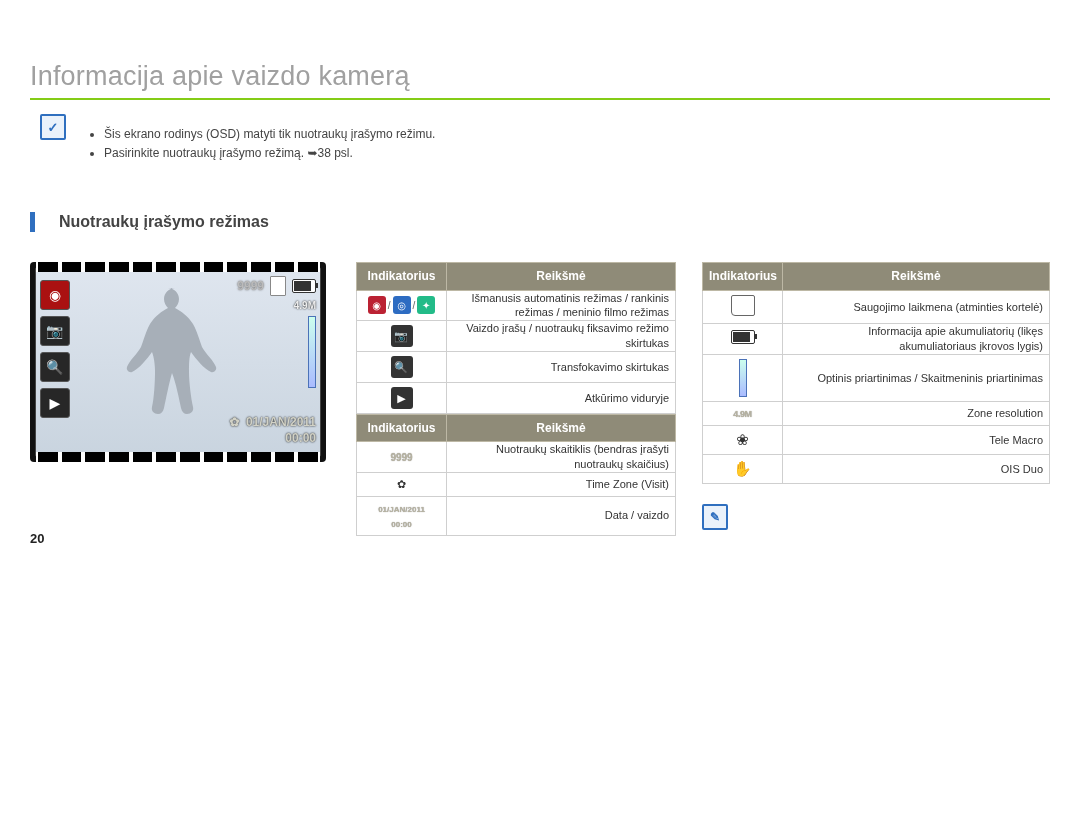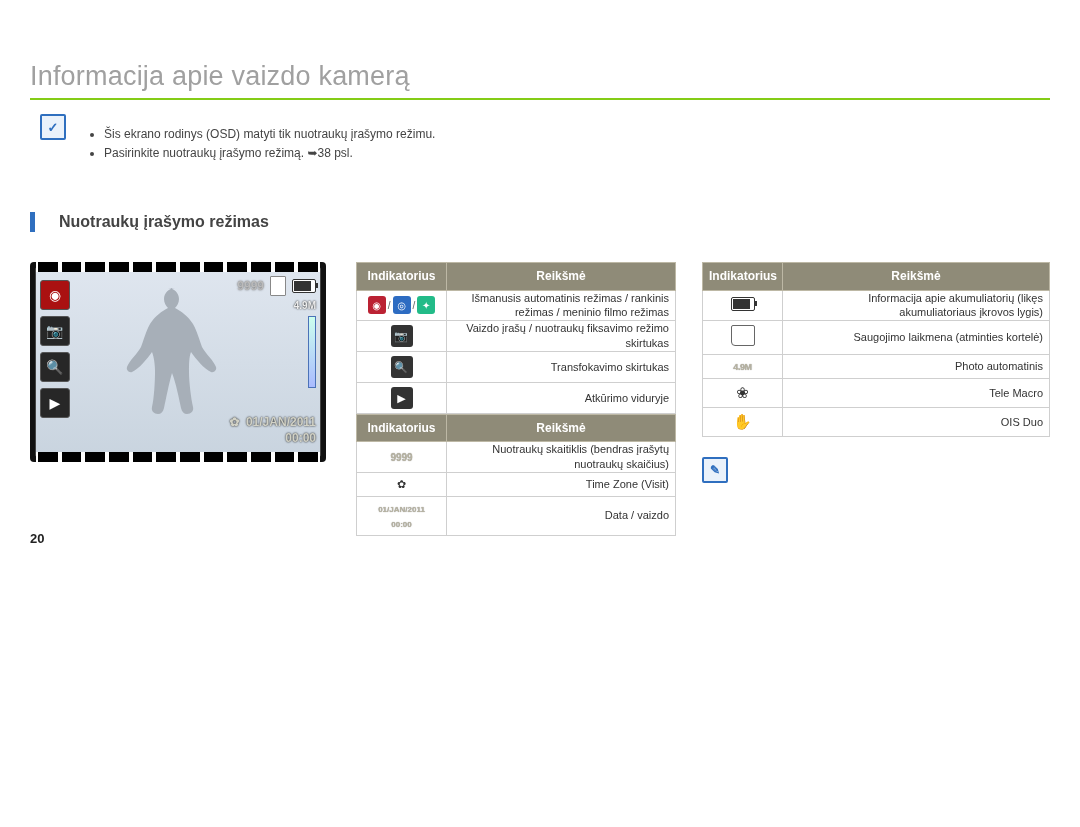--- a/index.html
+++ b/index.html
@@ -174,21 +174,21 @@
             <col style="width:90px">
             <col>
           </colgroup>
         <tbody>
             <tr>
               <th>Indikatorius</th>
               <th>Reikšmė</th>
             </tr>
         <tr>
           <td class="ico"><span class="ico-text">9999</span></td>
-          <td>Nuotraukų skaitiklis (bendras įrašytų nuotraukų skaičius)</td>
+          <td>Nuotraukų skaitiklis (bendras įrašyti nuotraukų skaičius)</td>
         </tr>
         <tr>
           <td class="ico"><span>✿</span></td>
           <td>Time Zone (Visit)</td>
         </tr>
         <tr>
           <td class="ico"><span class="ico-text" style="font-size:8px">01/JAN/2011</span><br><span class="ico-text" style="font-size:8px">00:00</span></td>
           <td>Data / vaizdo</td>
         </tr>
       </tbody>
@@ -200,30 +200,34 @@
         <colgroup>
             <col style="width:80px">
             <col>
           </colgroup>
         <tbody>
             <tr>
               <th>Indikatorius</th>
               <th>Reikšmė</th>
             </tr>
         <tr>
+          <td class="ico"><span class="ico-box ico-outline" style="width:14px;height:19px;border-radius:2px 2px 2px 4px"></span></td>
+          <td>Saugojimo laikmena (atminties kortelė)</td>
+        </tr>
+        <tr>
           <td class="ico"><span class="bat" style="display:inline-block;position:relative;width:22px;height:12px;border:1px solid #333;border-radius:2px"><span style="position:absolute;left:1px;top:1px;bottom:1px;right:4px;background:#333"></span><span style="position:absolute;right:-3px;top:3px;width:2px;height:5px;background:#333"></span></span></td>
           <td>Informacija apie akumuliatorių (likęs akumuliatoriaus įkrovos lygis)</td>
         </tr>
         <tr>
-          <td class="ico"><span class="ico-box ico-outline" style="width:14px;height:19px;border-radius:2px 2px 2px 4px"></span></td>
-          <td>Saugojimo laikmena (atminties kortelė)</td>
+          <td class="ico"><span class="zoom-ind"></span></td>
+          <td>Optinis priartinimas / Skaitmeninis priartinimas</td>
         </tr>
         <tr>
           <td class="ico"><span class="ico-text mp-text">4.9M</span></td>
-          <td>Photo automatinis</td>
+          <td>Zone resolution</td>
         </tr>
         <tr>
           <td class="ico"><span class="flower">❀</span></td>
           <td>Tele Macro</td>
         </tr>
         <tr>
           <td class="ico"><span class="hand">✋</span></td>
           <td>OIS Duo</td>
         </tr>
       </tbody>

